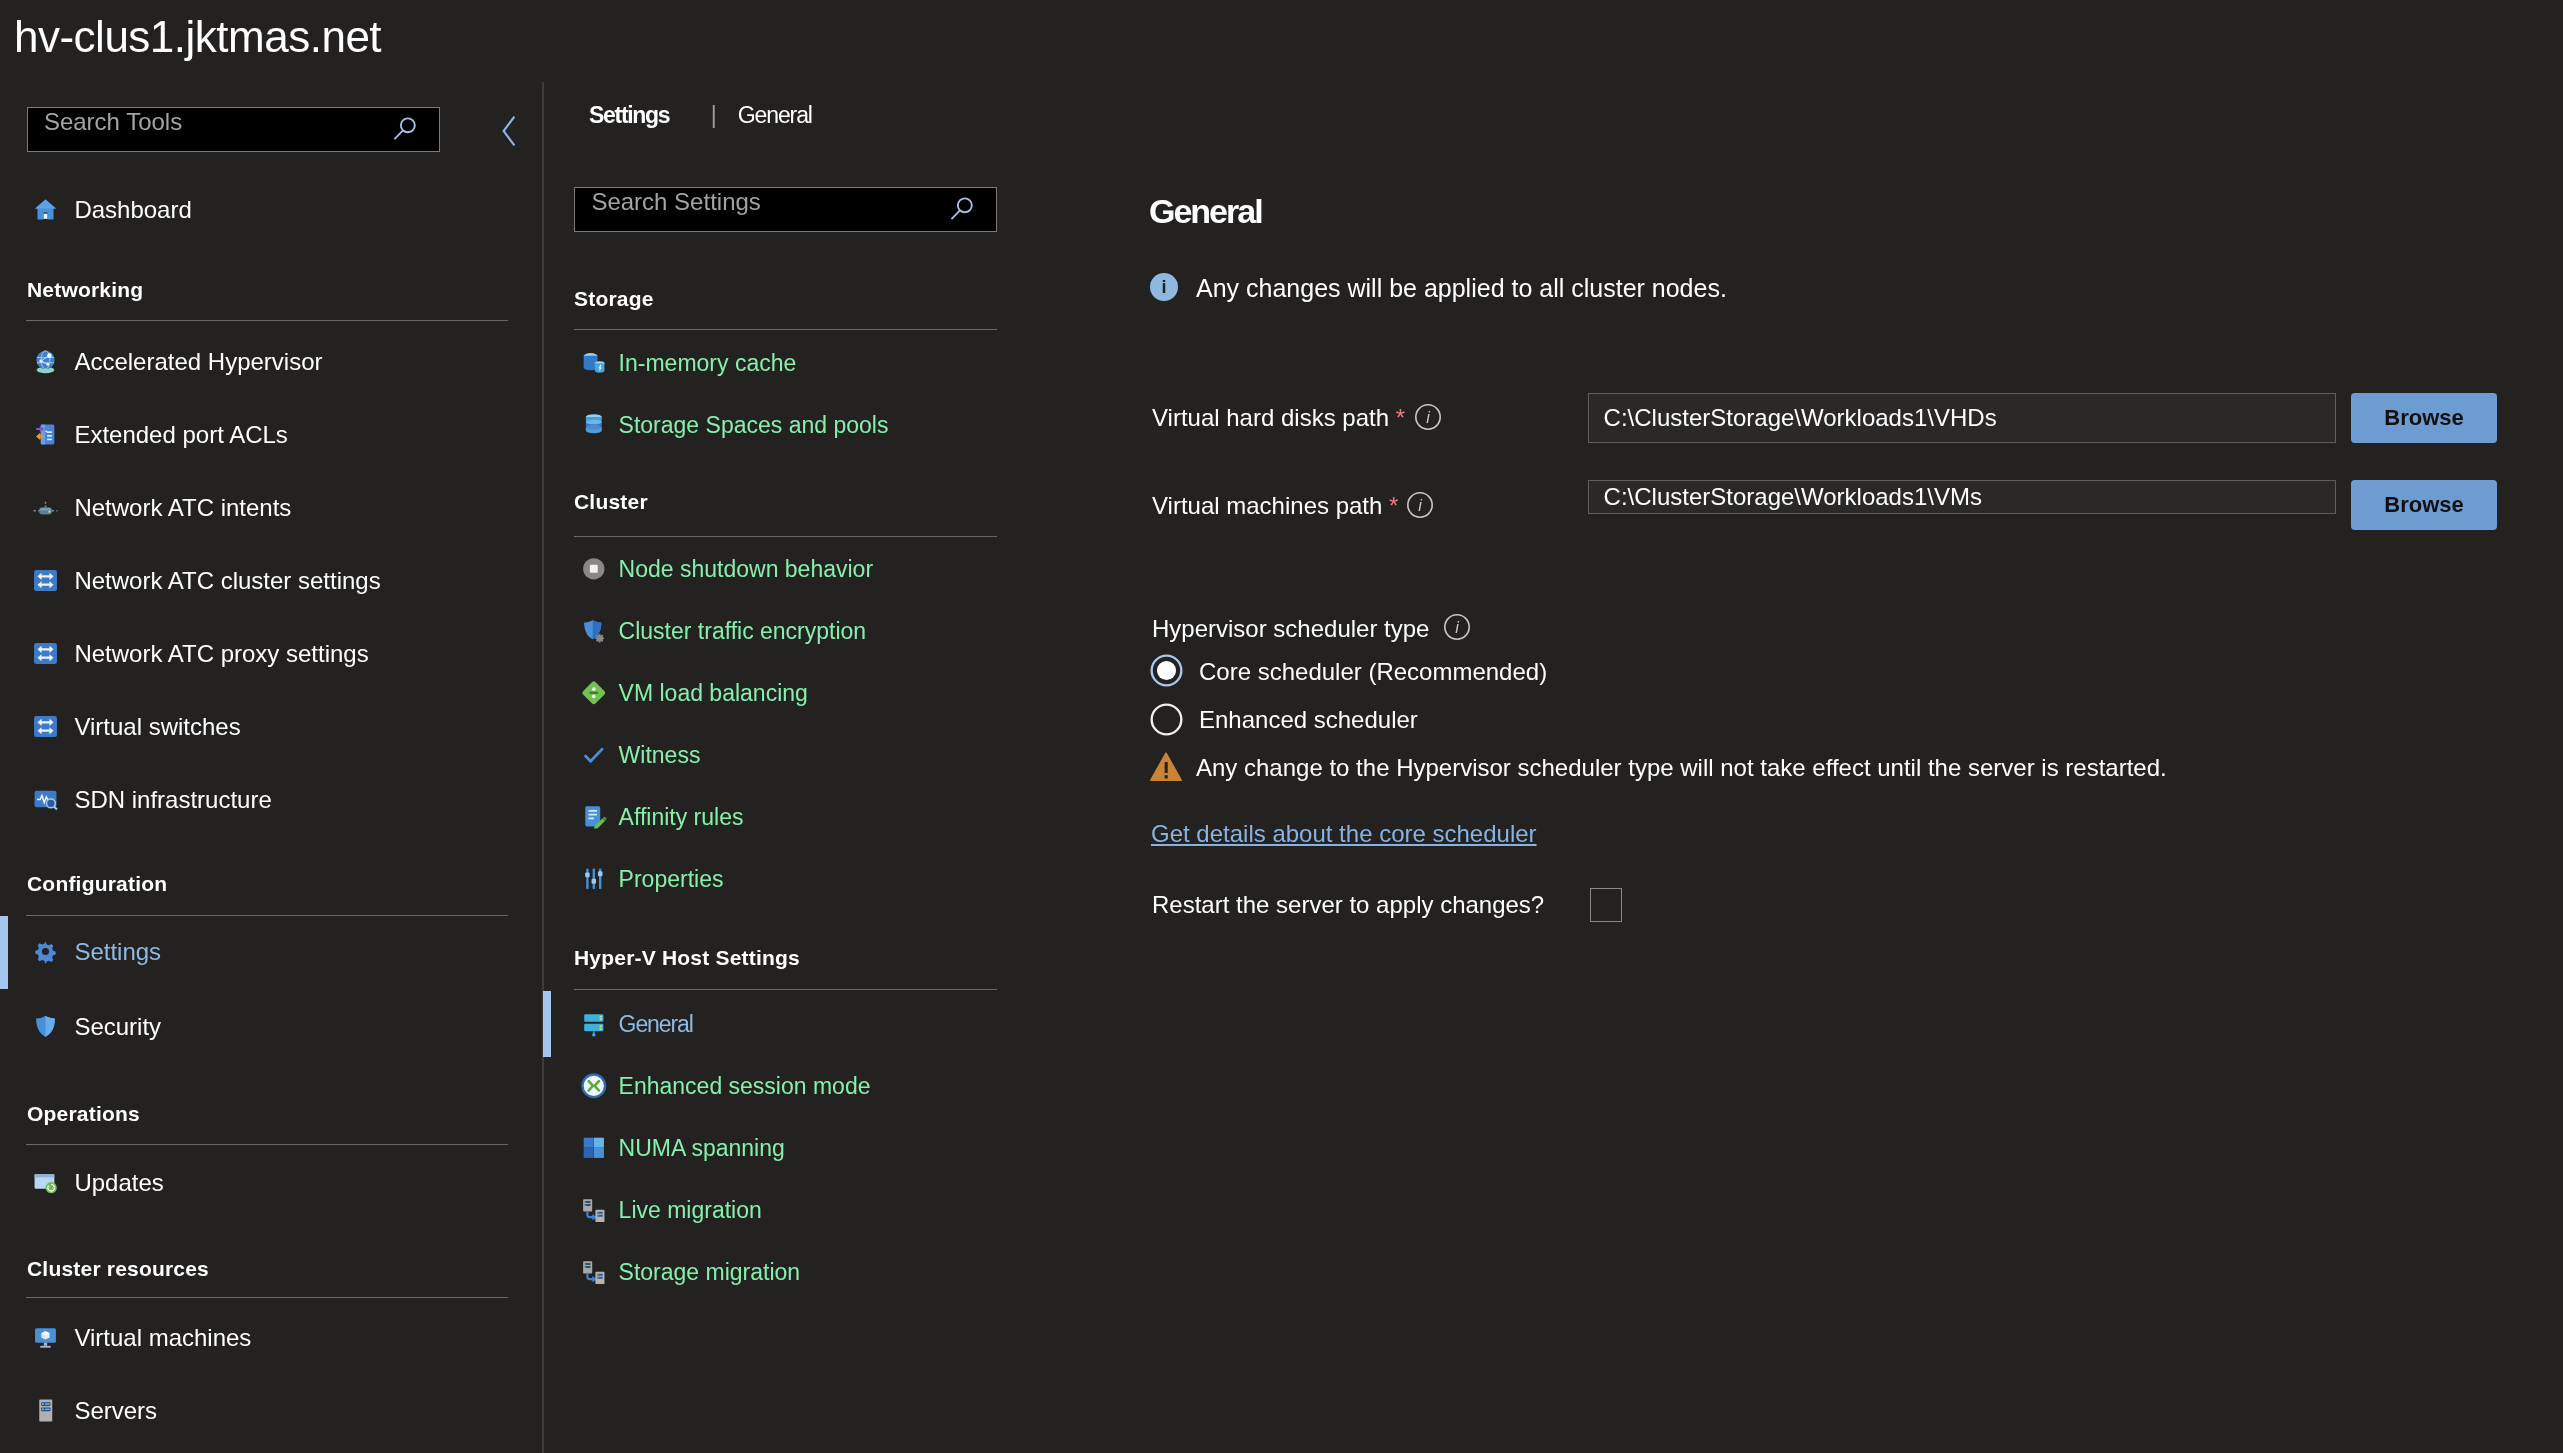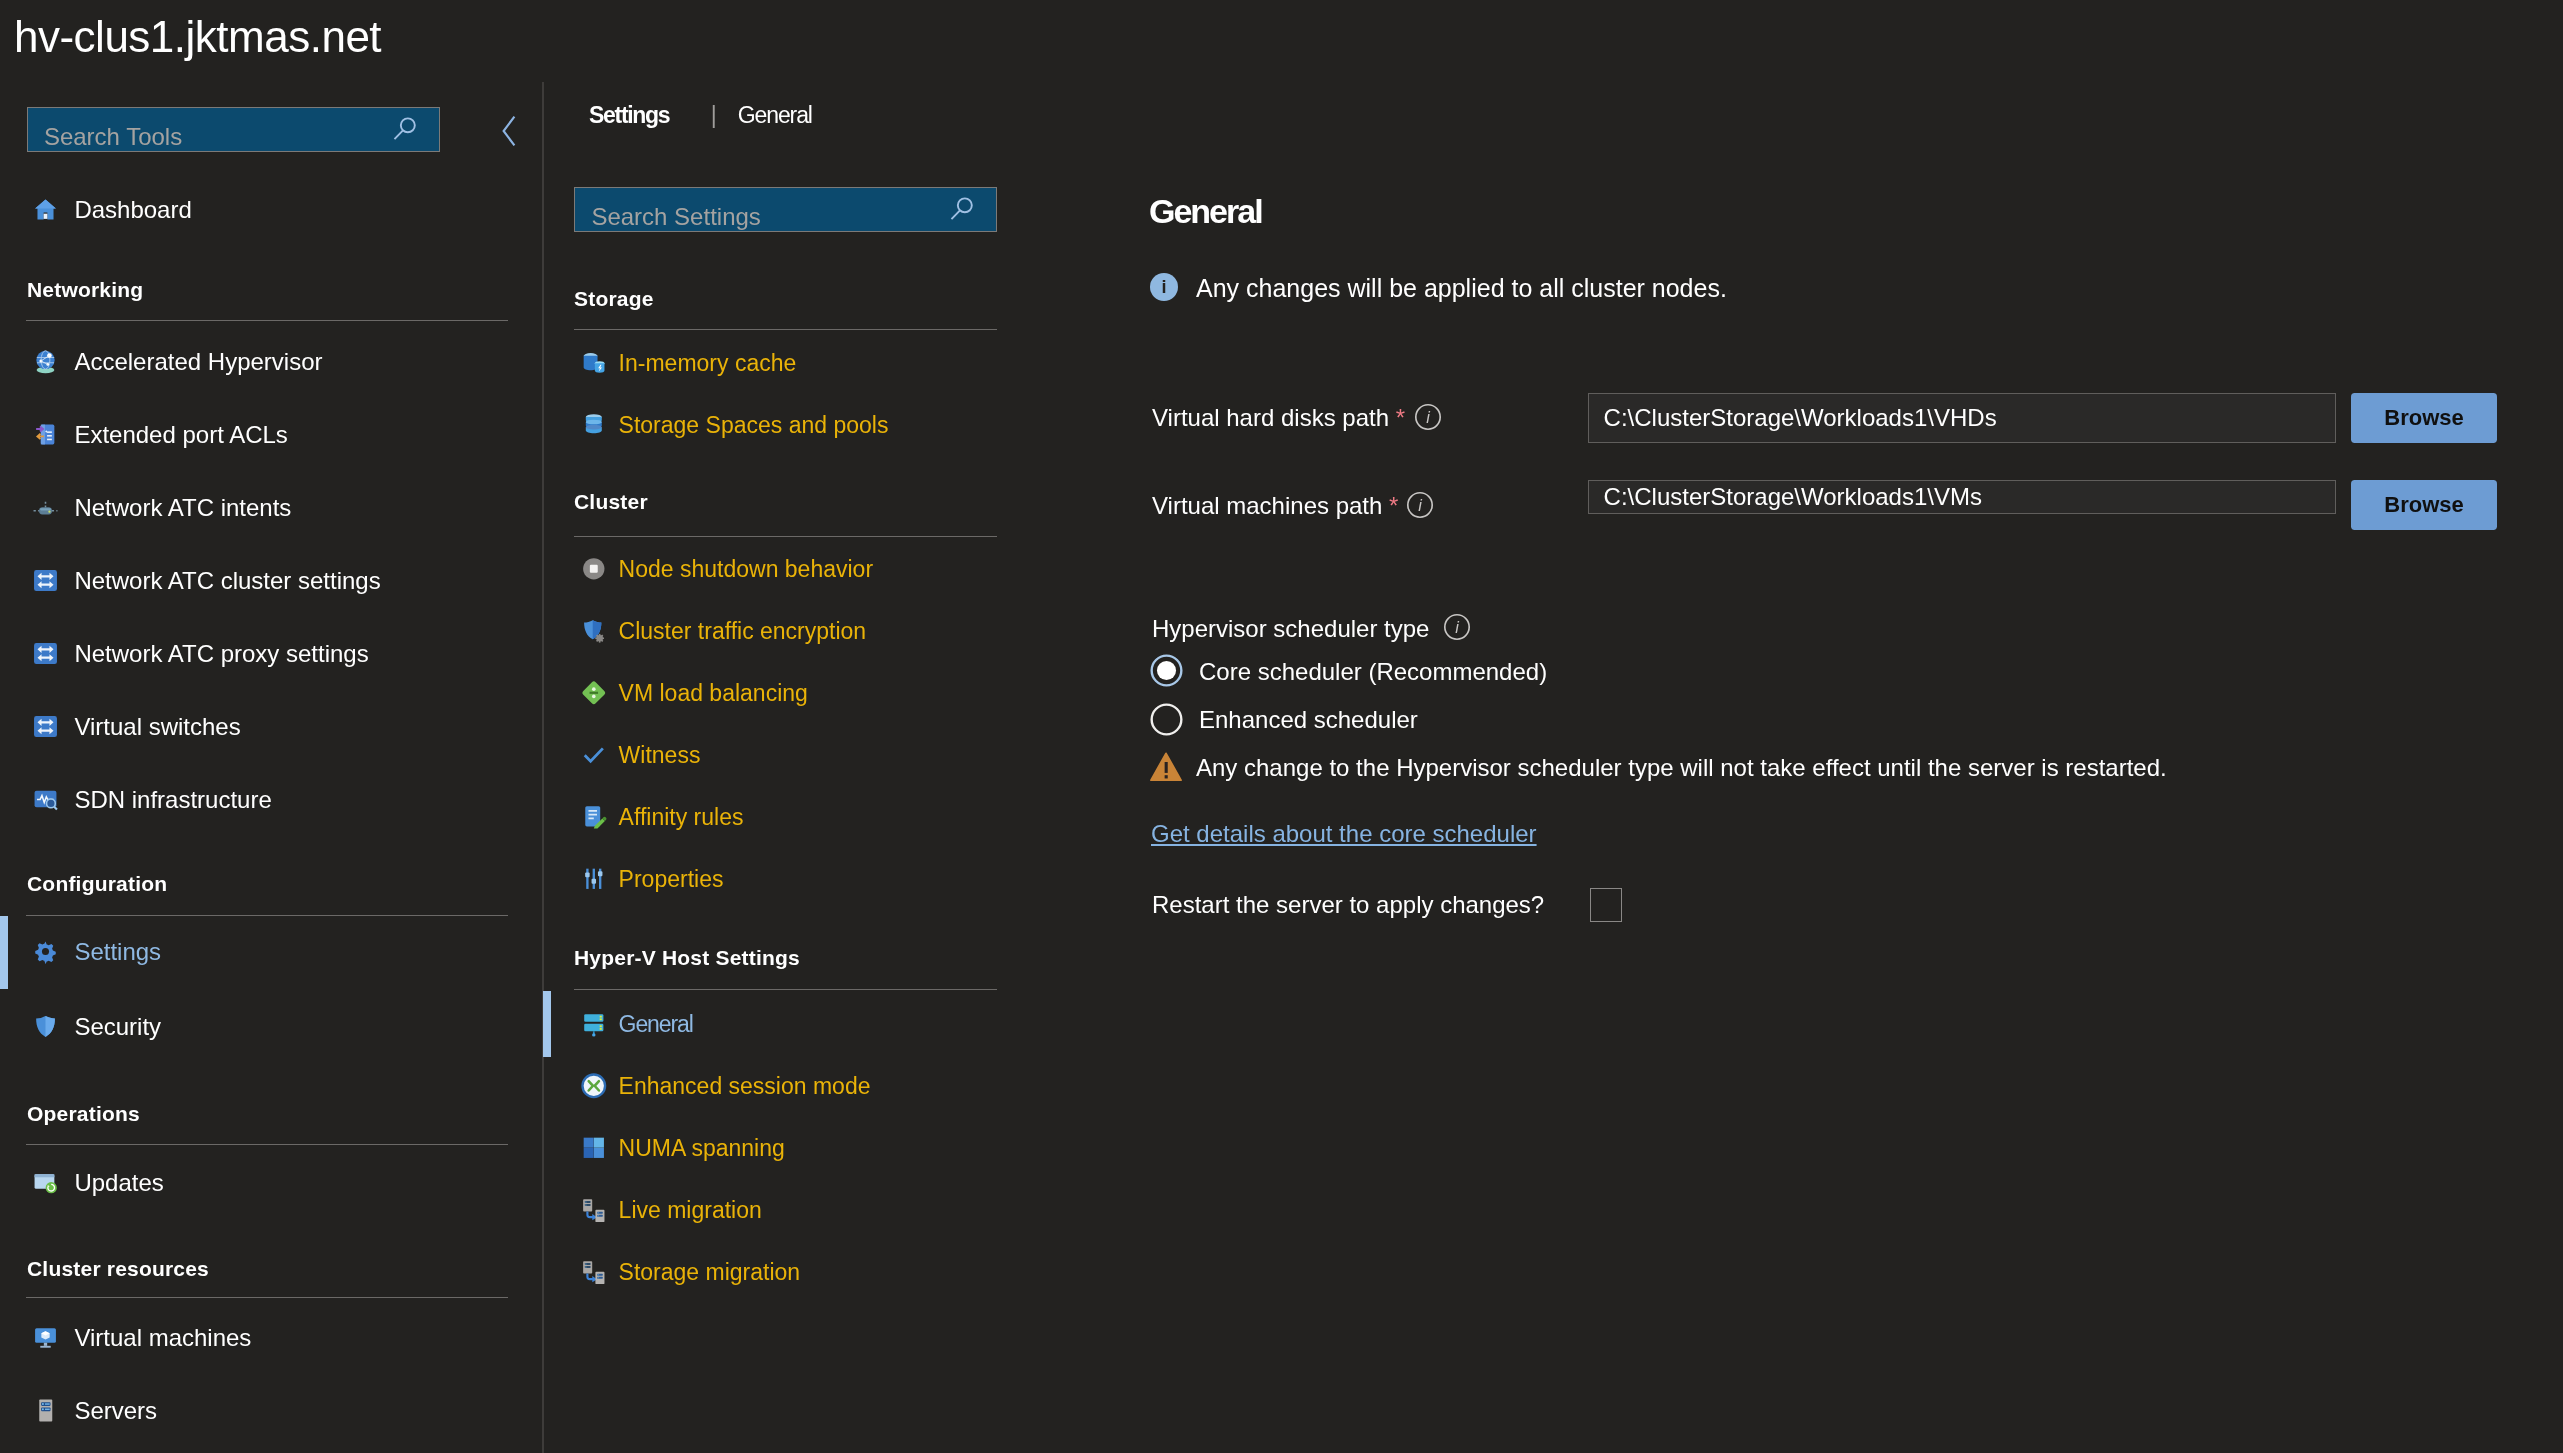--- a/index.html
+++ b/index.html
@@ -1,30 +1,30 @@
 <!DOCTYPE html>
 <html style="font-size:14.6px"><head>
 <meta charset="utf-8">
 <style>
   * { margin:0; padding:0; box-sizing:border-box; }
   html,body { width:2563px; height:1453px; background:#232220; overflow:hidden; }
   body { font-family:"Liberation Sans", sans-serif; color:#ffffff; position:relative; }
   .abs { position:absolute; }
   
   .title { top:14.6px; font-size:44px; font-weight:400; color:#fff; letter-spacing:-0.5px; top:12px; }
-  .sbox { background:#0c4a6e; border:1.8px solid #7c7a78; display:flex; align-items:flex-end; }
+  .sbox { background:#000000; border:1.8px solid #7c7a78; display:flex; align-items:flex-start; }
   .sbox .ph { color:#a5a3a1; font-size:24px; }
   .navrow { left:33px; width:475px; height:73px; display:flex; align-items:center; font-size:24px; color:#fff; }
   .navrow svg { width:25px; height:25px; margin-right:16.4px; flex:none; }
   .ghead { font-weight:700; font-size:21px; color:#fff; letter-spacing:0.2px; }
   .hr { height:0.9px; background:#6b6967; }
   .vline { left:542px; top:82px; width:1.8px; height:1371px; background:#3e3c3a; }
   .indic { background:#a3c7ec; }
   
-  .midrow { left:581px; width:402px; height:62px; display:flex; align-items:center; font-size:23px; color:#eab308; }
+  .midrow { left:581px; width:402px; height:62px; display:flex; align-items:center; font-size:23px; color:#86efac; }
   .midrow svg { width:25.6px; height:25.6px; margin-right:12px; flex:none; }
   .midrow.sel { color:#8fb9e3; }
   
   .rlabel { font-size:24px; color:#fff; }
   .input { background:#2a2928; border:1.8px solid #605e5c; color:#fff; font-size:24px; display:flex; align-items:center; padding-left:14.6px; }
   .btn { background:#6d9cd3; border-radius:3.7px; color:#101010; font-weight:700; font-size:22px; display:flex; align-items:center; justify-content:center; }
   .ast { color:#ee7a84; }
   .link { color:#86b3e1; text-decoration:underline; font-size:24px; }
 </style>
 </head>

